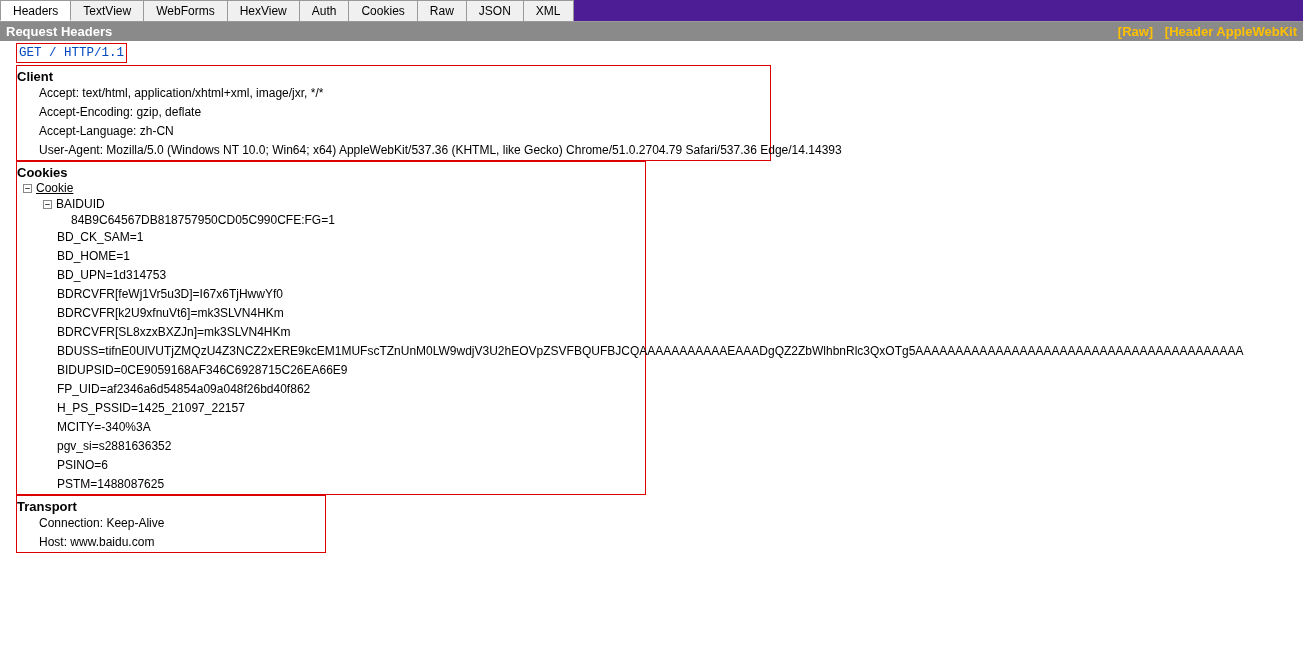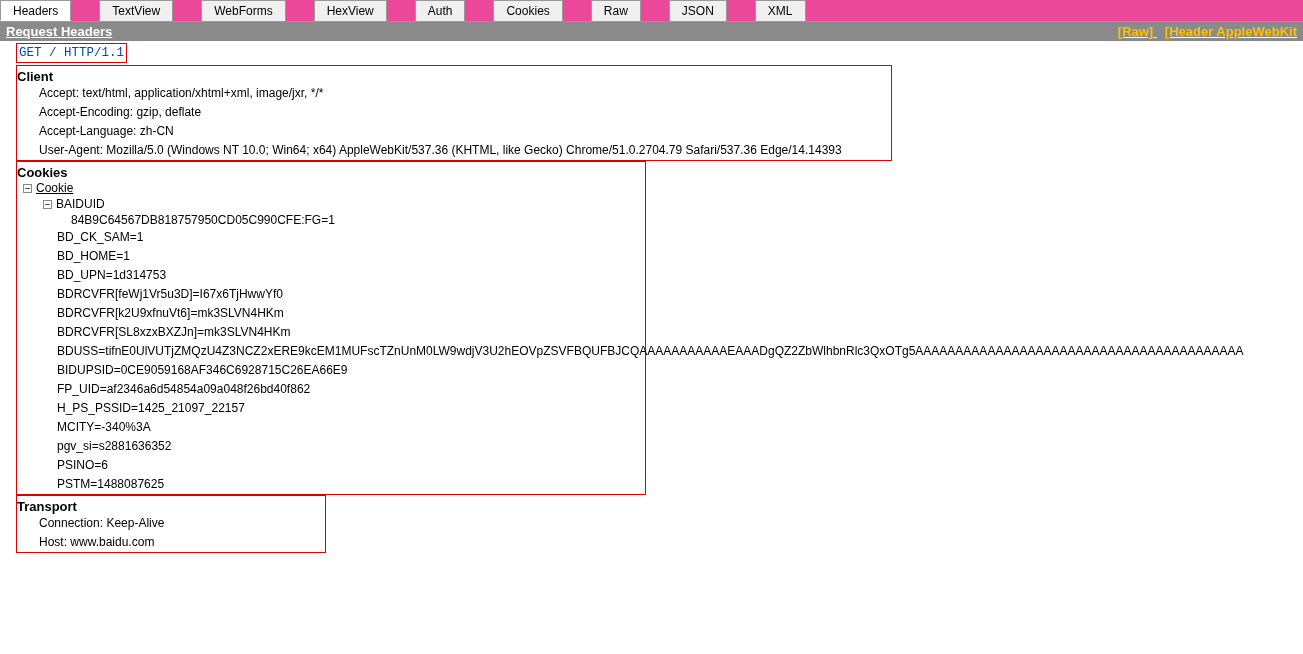--- a/index.html
+++ b/index.html
@@ -6,25 +6,24 @@
   body {
     margin: 0;
     font-family: Tahoma, Arial, sans-serif;
     font-size: 12px;
     background: #fff;
     color: #000;
     width: 1303px;
   }
   .tabs {
     display: flex;
-    background: #ec4899;
+    background: #4c1d95;
     border-bottom: 1px solid #999;
     height: 22px;
     align-items: stretch;
-    gap: 29px;
   }
   .tab {
     padding: 2px 12px;
     border: 1px solid #999;
     border-bottom: none;
     background: #f0f0f0;
     margin-right: -1px;
     line-height: 17px;
     cursor: default;
     position: relative;
@@ -38,21 +37,20 @@
   }
   .subheader {
     background: #8a8a8a;
     color: #fff;
     font-weight: bold;
     padding: 2px 6px;
     display: flex;
     justify-content: space-between;
     align-items: center;
     font-size: 13px;
-    text-decoration: underline;
   }
   .subheader-right { color: #ffc000; }
   .subheader-right span { margin-left: 8px; cursor: default; }
   .content { padding: 0 6px 6px 16px; }
   .request-line {
     font-family: Consolas, "Courier New", monospace;
     color: #0048c0;
     padding: 2px 2px;
     margin: 2px 0;
     font-size: 12.5px;
@@ -83,21 +81,21 @@
     line-height: 7px;
     text-align: center;
     font-size: 9px;
     font-family: monospace;
     margin-right: 4px;
     vertical-align: 1px;
     background:#fff;
   }
   .hl-red { border: 1px solid #d00; }
   .hl-req { display:inline-block; }
-  .hl-client { width: 876px; }
+  .hl-client { width: 755px; }
   .hl-cookies { width: 630px; }
   .hl-transport { width: 310px; }
 </style>
 </head>
 <body>
 
 <div class="tabs">
   <div class="tab active">Headers</div>
   <div class="tab">TextView</div>
   <div class="tab">WebForms</div>

